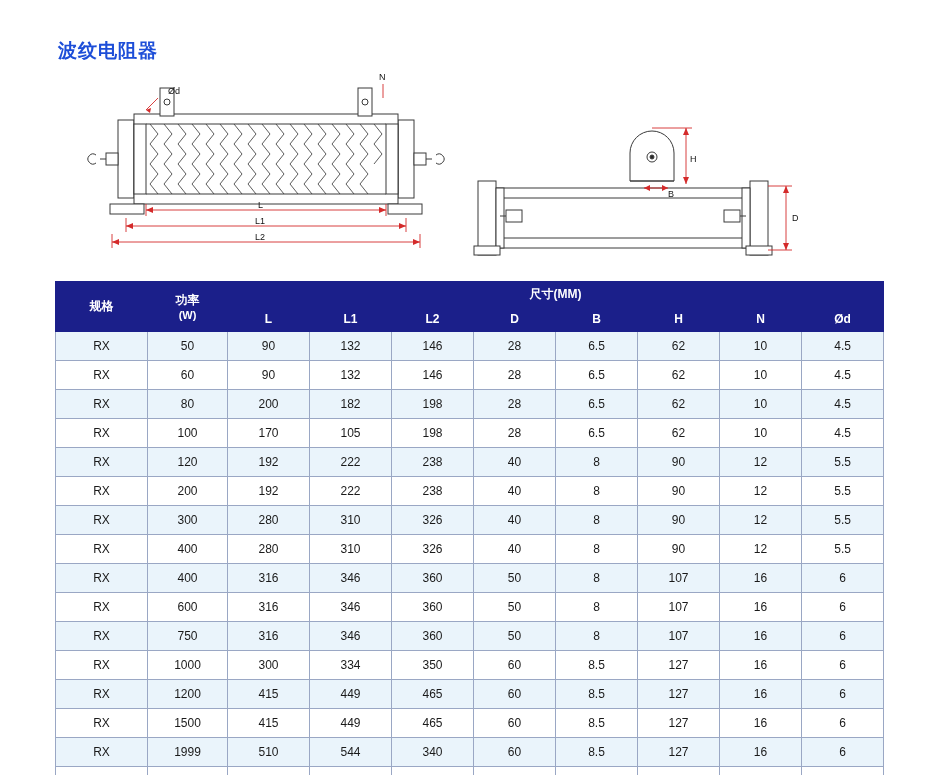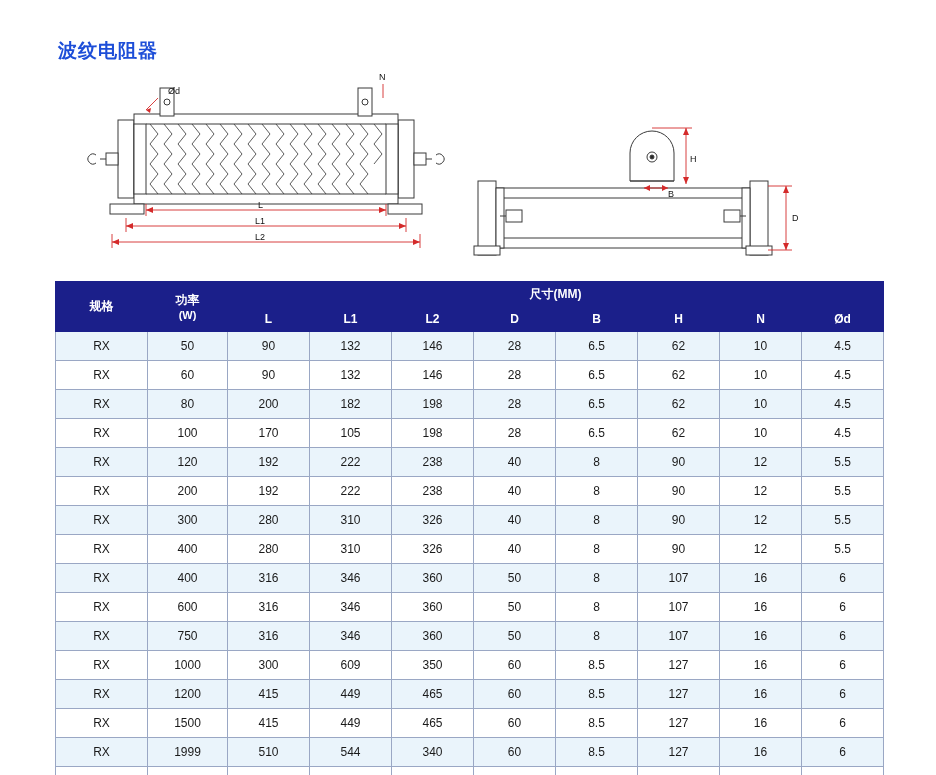--- a/index.html
+++ b/index.html
@@ -381,21 +381,21 @@
           <td>50</td>
           <td>8</td>
           <td>107</td>
           <td>16</td>
           <td>6</td>
         </tr>
         <tr>
           <td>RX</td>
           <td>1000</td>
           <td>300</td>
-          <td>609</td>
+          <td>334</td>
           <td>350</td>
           <td>60</td>
           <td>8.5</td>
           <td>127</td>
           <td>16</td>
           <td>6</td>
         </tr>
         <tr class="alt">
           <td>RX</td>
           <td>1200</td>

